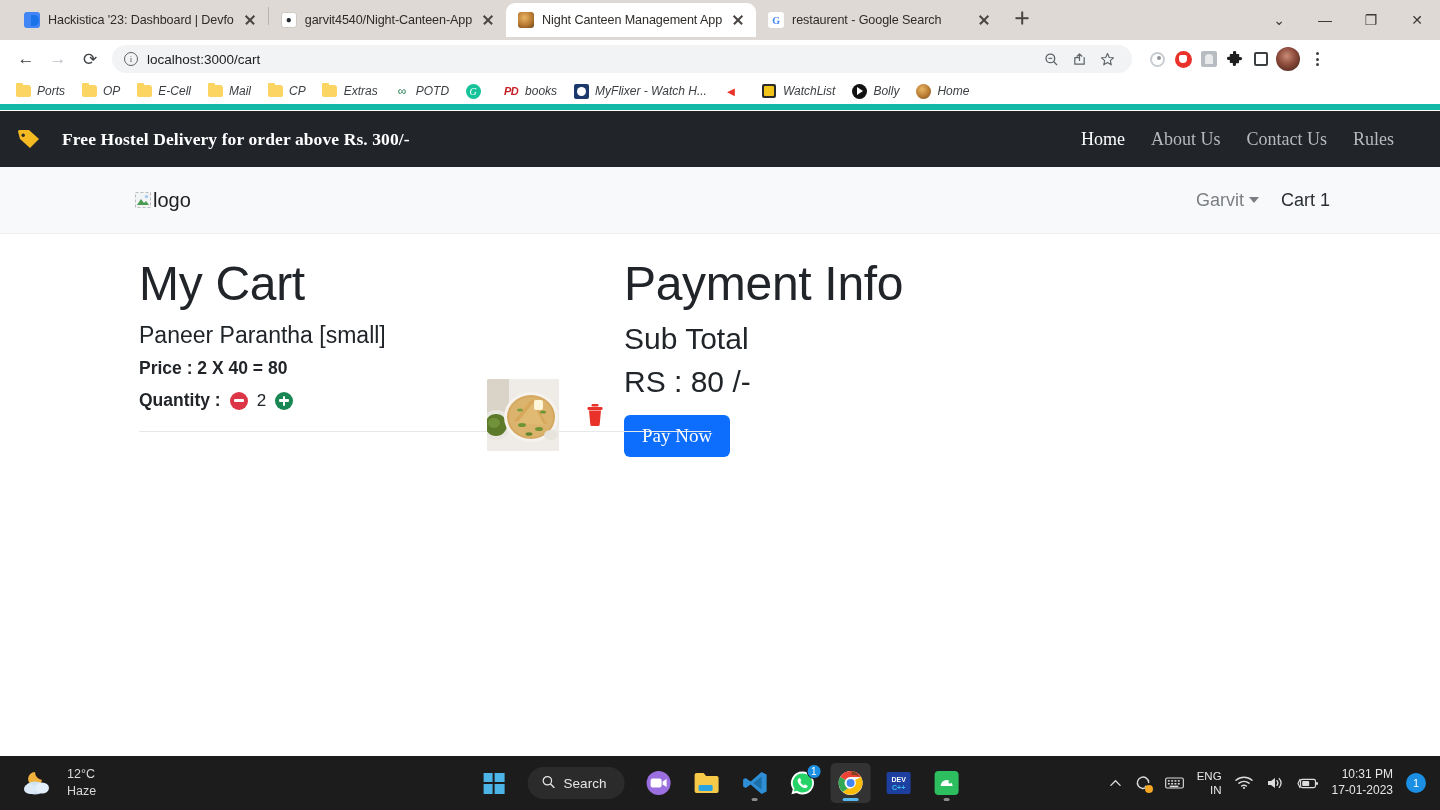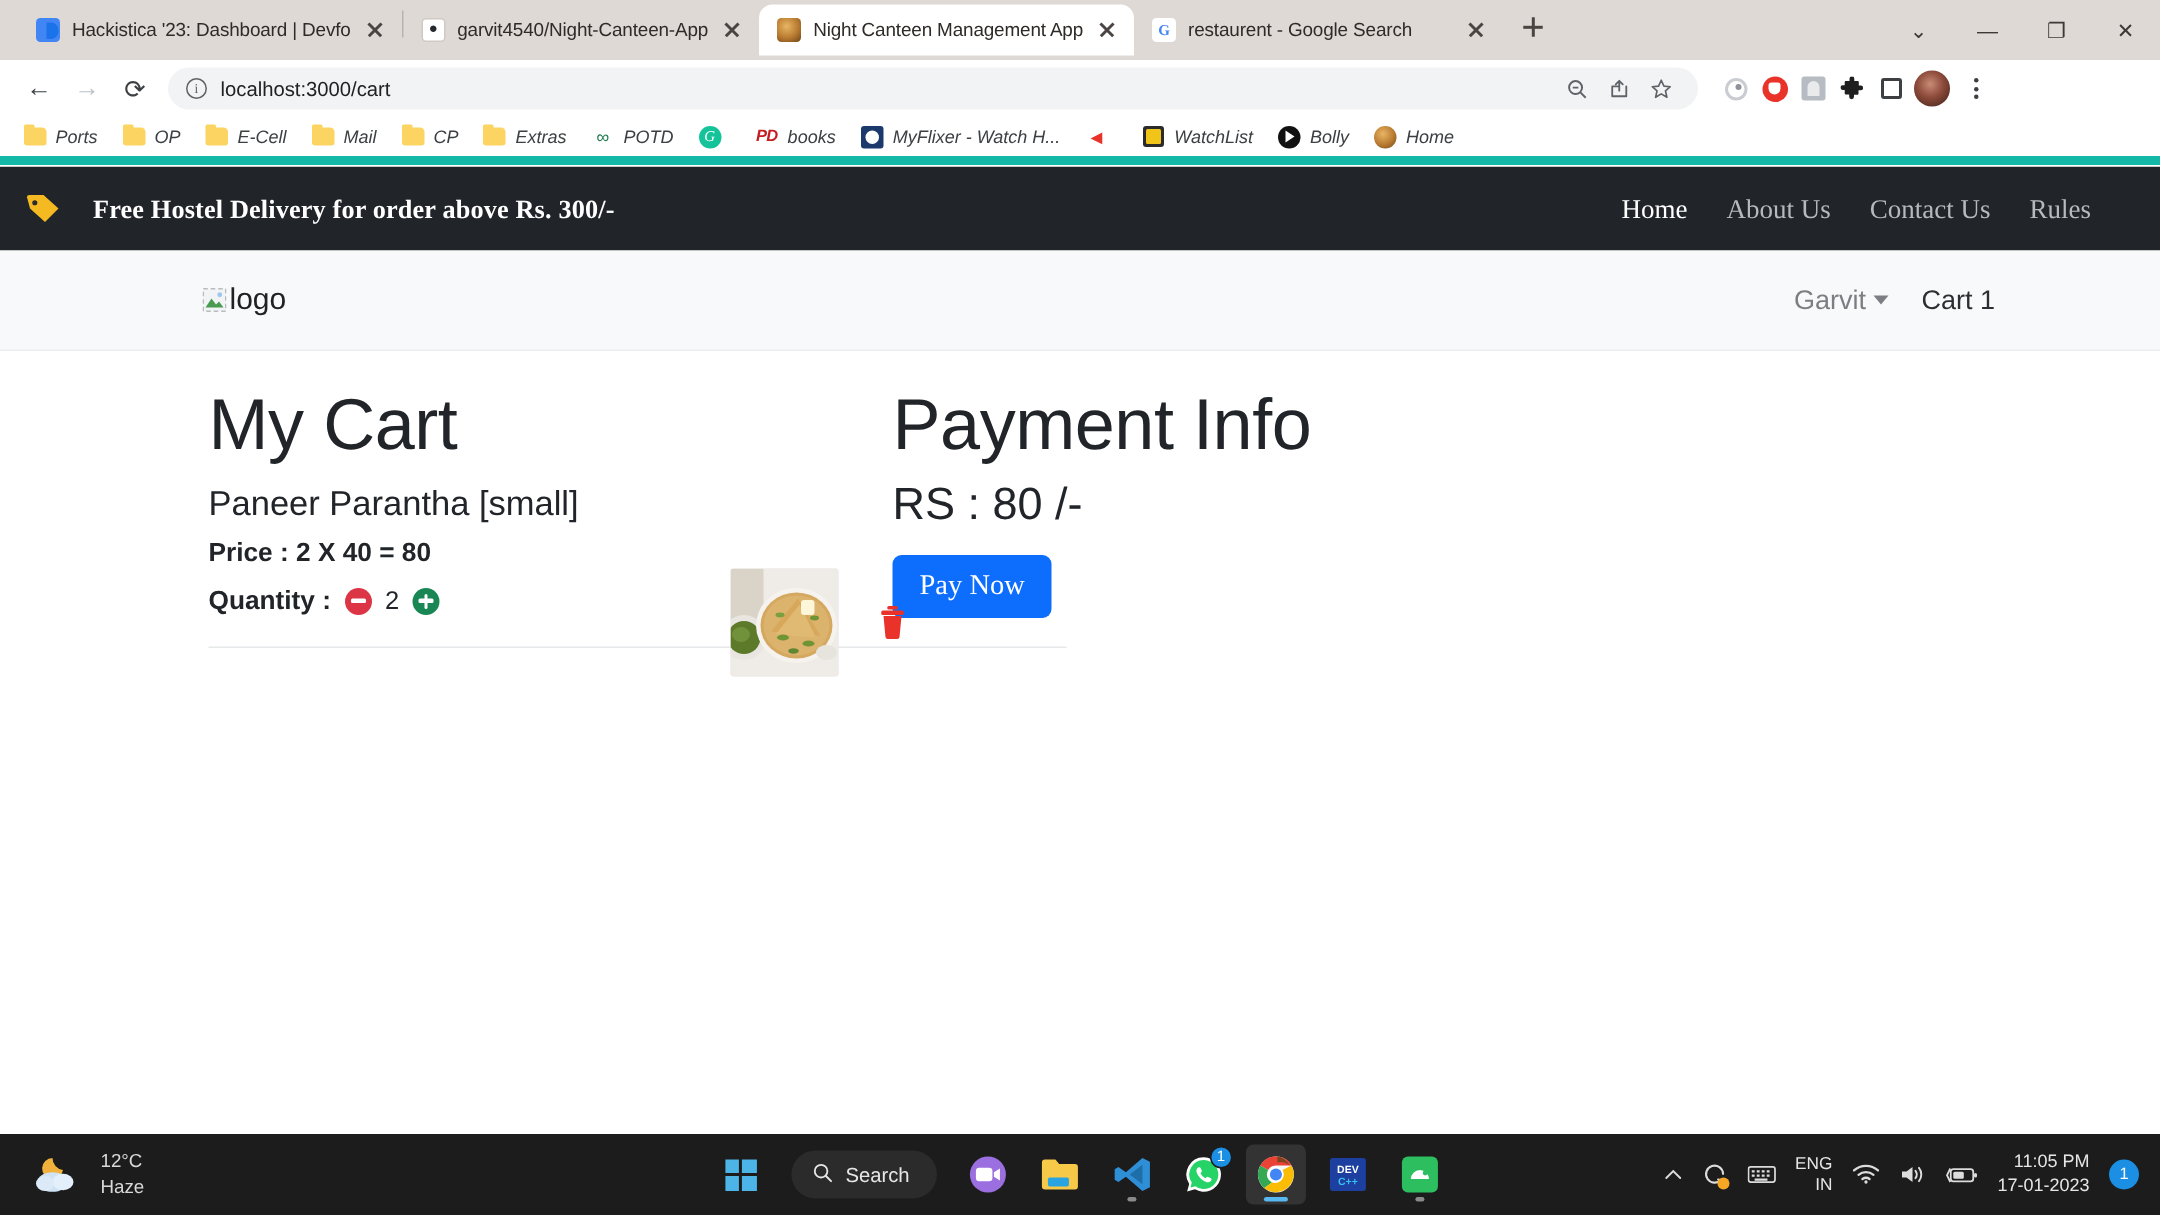--- a/index.html
+++ b/index.html
@@ -188,21 +188,21 @@
     width: 16px; height: 16px; position: relative; display:inline-block;
     vertical-align: -2px;
   }
   .logo-alt { font-size: 20px; color: #202124; font-weight: 400; }
   .header-right { margin-left: auto; display: flex; align-items: center; gap: 22px; }
   .user-menu { font-size: 18px; color: #7b7f83; display: flex; align-items: center; gap: 5px; }
   .caret { width:0;height:0;border-left:5px solid transparent;
            border-right:5px solid transparent;border-top:6px solid #7b7f83;}
   .cart-link { font-size: 18px; color: #2b2f33; }
 
-  .content { display: flex; padding: 22px 0 0 0; }
+  .content { display: flex; padding: 22px 0 0 0; gap: 29px; }
   .cart-col { width: 595px; padding-left: 139px; }
   .pay-col { padding-left: 0; }
   h1.section-title {
     font-size: 48px; font-weight: 400; color: #212529;
     letter-spacing: -.3px; line-height: 1.15;
   }
   .item-name { font-size: 23px; color: #212529; margin-top: 11px; font-weight: 400; }
   .item-price { font-size: 17.5px; font-weight: bold; color: #212529; margin-top: 9px; }
   .qty-row { display: flex; align-items: center; gap: 9px; margin-top: 11px;
              font-size: 17.5px; font-weight: bold; color: #212529; }
@@ -544,20 +544,21 @@
               </svg>
             </span>
           </div>
 
           <div class="divider"></div>
         </div>
       </div>
 
       <div class="pay-col">
         <h1 class="section-title">Payment Info</h1>
+        <div class="subtotal">Sub Total</div>
         <div class="total-amt">RS : 80 /-</div>
         <button class="pay-btn">Pay Now</button>
       </div>
 
     </div>
   </div>
 
   <div class="taskbar">
     <div class="weather">
       <span class="weather-ic">
@@ -699,20 +700,20 @@
       </span>
       <span class="tray-ic">
         <svg width="22" height="13" viewBox="0 0 22 13">
             <rect x="3.5" y="2.4" width="15" height="8.2" rx="1.8" fill="none" stroke="#dcdcdc" stroke-width="1.2"></rect>
             <rect x="19" y="5" width="2" height="3" rx="1" fill="#dcdcdc"></rect>
             <rect x="5.2" y="4.1" width="7" height="4.8" rx="1" fill="#dcdcdc"></rect>
             <path d="M3.2 2 L1 6.5 L3.2 11" fill="none" stroke="#dcdcdc" stroke-width="1.2"></path>
           </svg>
       </span>
       <span class="clock">
-        <div>11:05 PM</div>
+        <div>10:31 PM</div>
         <div>17-01-2023</div>
       </span>
       <span class="notif-badge">1</span>
     </div>
   </div>
 
 </div>
 
 </body></html>

